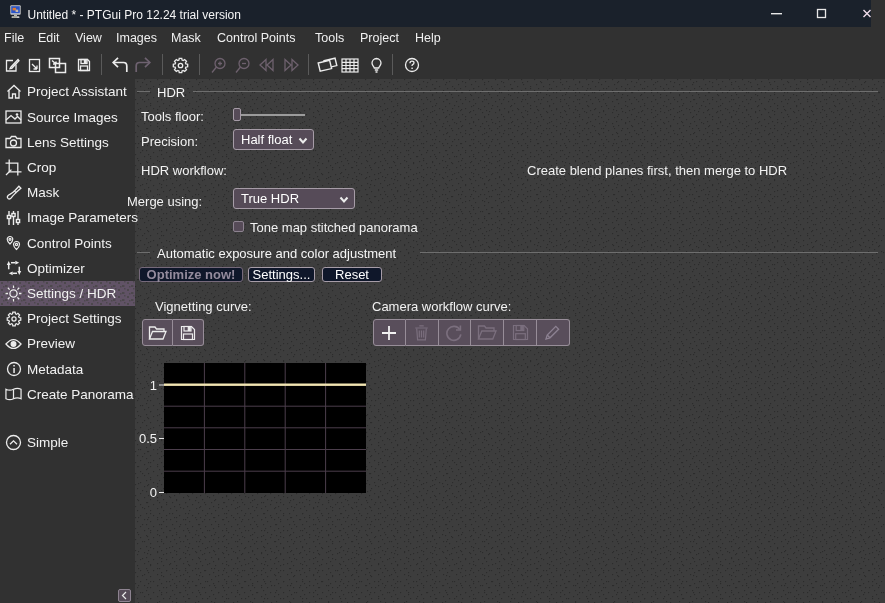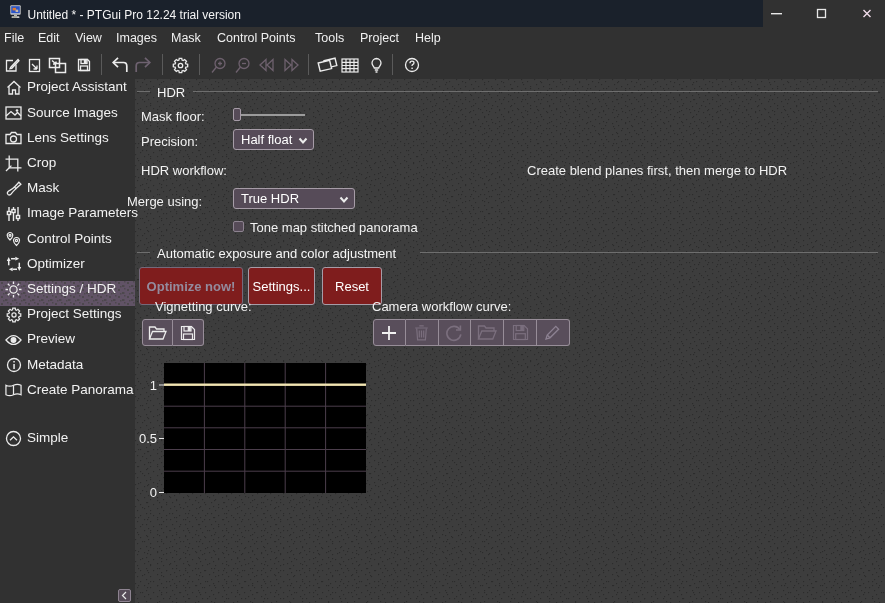--- a/index.html
+++ b/index.html
@@ -1,45 +1,45 @@
 <!DOCTYPE html>
 <html><head>
 <meta charset="utf-8">
 <style>
 *{margin:0;padding:0;box-sizing:border-box}
 html,body{width:885px;height:603px;overflow:hidden}
 body{font-family:"Liberation Sans",sans-serif;background:#313131;position:relative;-webkit-font-smoothing:antialiased}
 #app{position:absolute;left:0;top:0;width:885px;height:603px}
 .abs{position:absolute}
 
-#titlebar{position:absolute;left:0;top:0;width:763px;height:27px;background:#1a212b;color:#f2f2f2}
+#titlebar{position:absolute;left:0;top:0;width:871px;height:27px;background:#1a212b;color:#f2f2f2}
 #titletext{position:absolute;left:27.5px;top:7.5px;font-size:12px;color:#f5f5f5}
 .winbtn{position:absolute;top:0;width:45px;height:27px}
 
 #menubar{position:absolute;left:0;top:27px;width:885px;height:24px;background:#313131}
 #menubar span{position:absolute;top:4px;font-size:12.5px;color:#f0f0f0}
 
 #toolbar{position:absolute;left:0;top:51px;width:885px;height:28px;background:#313131}
 .tsep{position:absolute;top:3px;width:1px;height:21px;background:#5a5a5a}
 .ticon{position:absolute;top:0;height:28px;display:flex;align-items:center;justify-content:center}
 
 #sidebar{position:absolute;left:0;top:79px;width:135px;height:524px;background:#313131}
-.srow{position:absolute;left:0;width:135px;height:25px;display:flex;align-items:flex-start;color:#f2f2f2;font-size:13.5px;white-space:nowrap}
+.srow{position:absolute;left:0;width:135px;height:25px;display:flex;align-items:center;color:#f2f2f2;font-size:13.5px;white-space:nowrap}
 .srow .ic{width:17px;height:17px;margin-left:5px;margin-right:5px;flex:none;display:flex;align-items:center;justify-content:center}
 .srow.hl{background:#5a4e5b}
 .hlpat{position:absolute;left:0;top:0;z-index:0}
 .srow .ic,.srow .lab{position:relative;z-index:1}
 
 #content{position:absolute;left:135px;top:79px;width:750px;height:524px}
 .lbl{position:absolute;font-size:13px;color:#f2f2f2;white-space:nowrap}
 .hdrline{position:absolute;height:1px;background:#6e6e6e}
 .grouphdr{position:absolute;font-size:13px;font-weight:normal;color:#f6f6f6;white-space:nowrap}
 .dd{position:absolute;height:21px;background:#564b58;border:1px solid #a69ca7;border-radius:3px;color:#fff;font-size:13px;line-height:20px;padding-left:7px}
 .dd .chev{position:absolute;right:5px;top:5px;width:10px;height:11px}
-.btn{position:absolute;height:38px;background:#7f1d1d;border:1px solid #a69ca7;border-radius:3px;color:#fff;font-size:13px;display:flex;align-items:center;justify-content:center}
+.btn{position:absolute;height:15px;background:#0f172a;border:1px solid #a69ca7;border-radius:3px;color:#fff;font-size:13px;display:flex;align-items:center;justify-content:center}
 .btn.dis{border-color:#75697a;color:#948b9d;font-weight:bold}
 .iconbtn-group{position:absolute;display:flex}
 .ibtn{width:31px;height:27px;background:#594e5b;border:1px solid #978d98;display:flex;align-items:center;justify-content:center}
 .ibtn+.ibtn{border-left:none}
 .cam .ibtn{width:32.8px}
 .ibtn.first{border-radius:3px 0 0 3px}
 .ibtn.last{border-radius:0 3px 3px 0}
 </style>
 </head>
 <body>
@@ -339,21 +339,21 @@
         <path d="M7 2 L3.5 5.5 L7 9"></path>
       </svg>
     </div>
 
   <div id="content"></div>
 
   <div class="hdrline" style="left:137px;top:91px;width:13px"></div>
   <div class="grouphdr" style="left:157px;top:85px">HDR</div>
   <div class="hdrline" style="left:193px;top:91px;width:685px"></div>
 
-  <div class="lbl" style="left:141px;top:109px">Mask floor:</div>
+  <div class="lbl" style="left:141px;top:109px">Tools floor:</div>
 
   <div class="abs" style="left:241px;top:114px;width:64px;height:1.5px;background:#9b9b9b"></div>
   <div class="abs" style="left:233px;top:108px;width:8px;height:13px;background:#564b58;border:1px solid #a69ca7;border-radius:2px"></div>
 
   <div class="lbl" style="left:141px;top:134px">Precision:</div>
   <div class="dd" style="left:233px;top:129px;width:81px">Half float<svg class="chev" viewBox="0 0 10 11" fill="none" stroke="#ececec" stroke-width="2">
         <path d="M1.5 3.5 L5 7.5 L8.5 3.5"></path>
       </svg></div>
 
   <div class="lbl" style="left:141px;top:163px">HDR workflow:</div>

